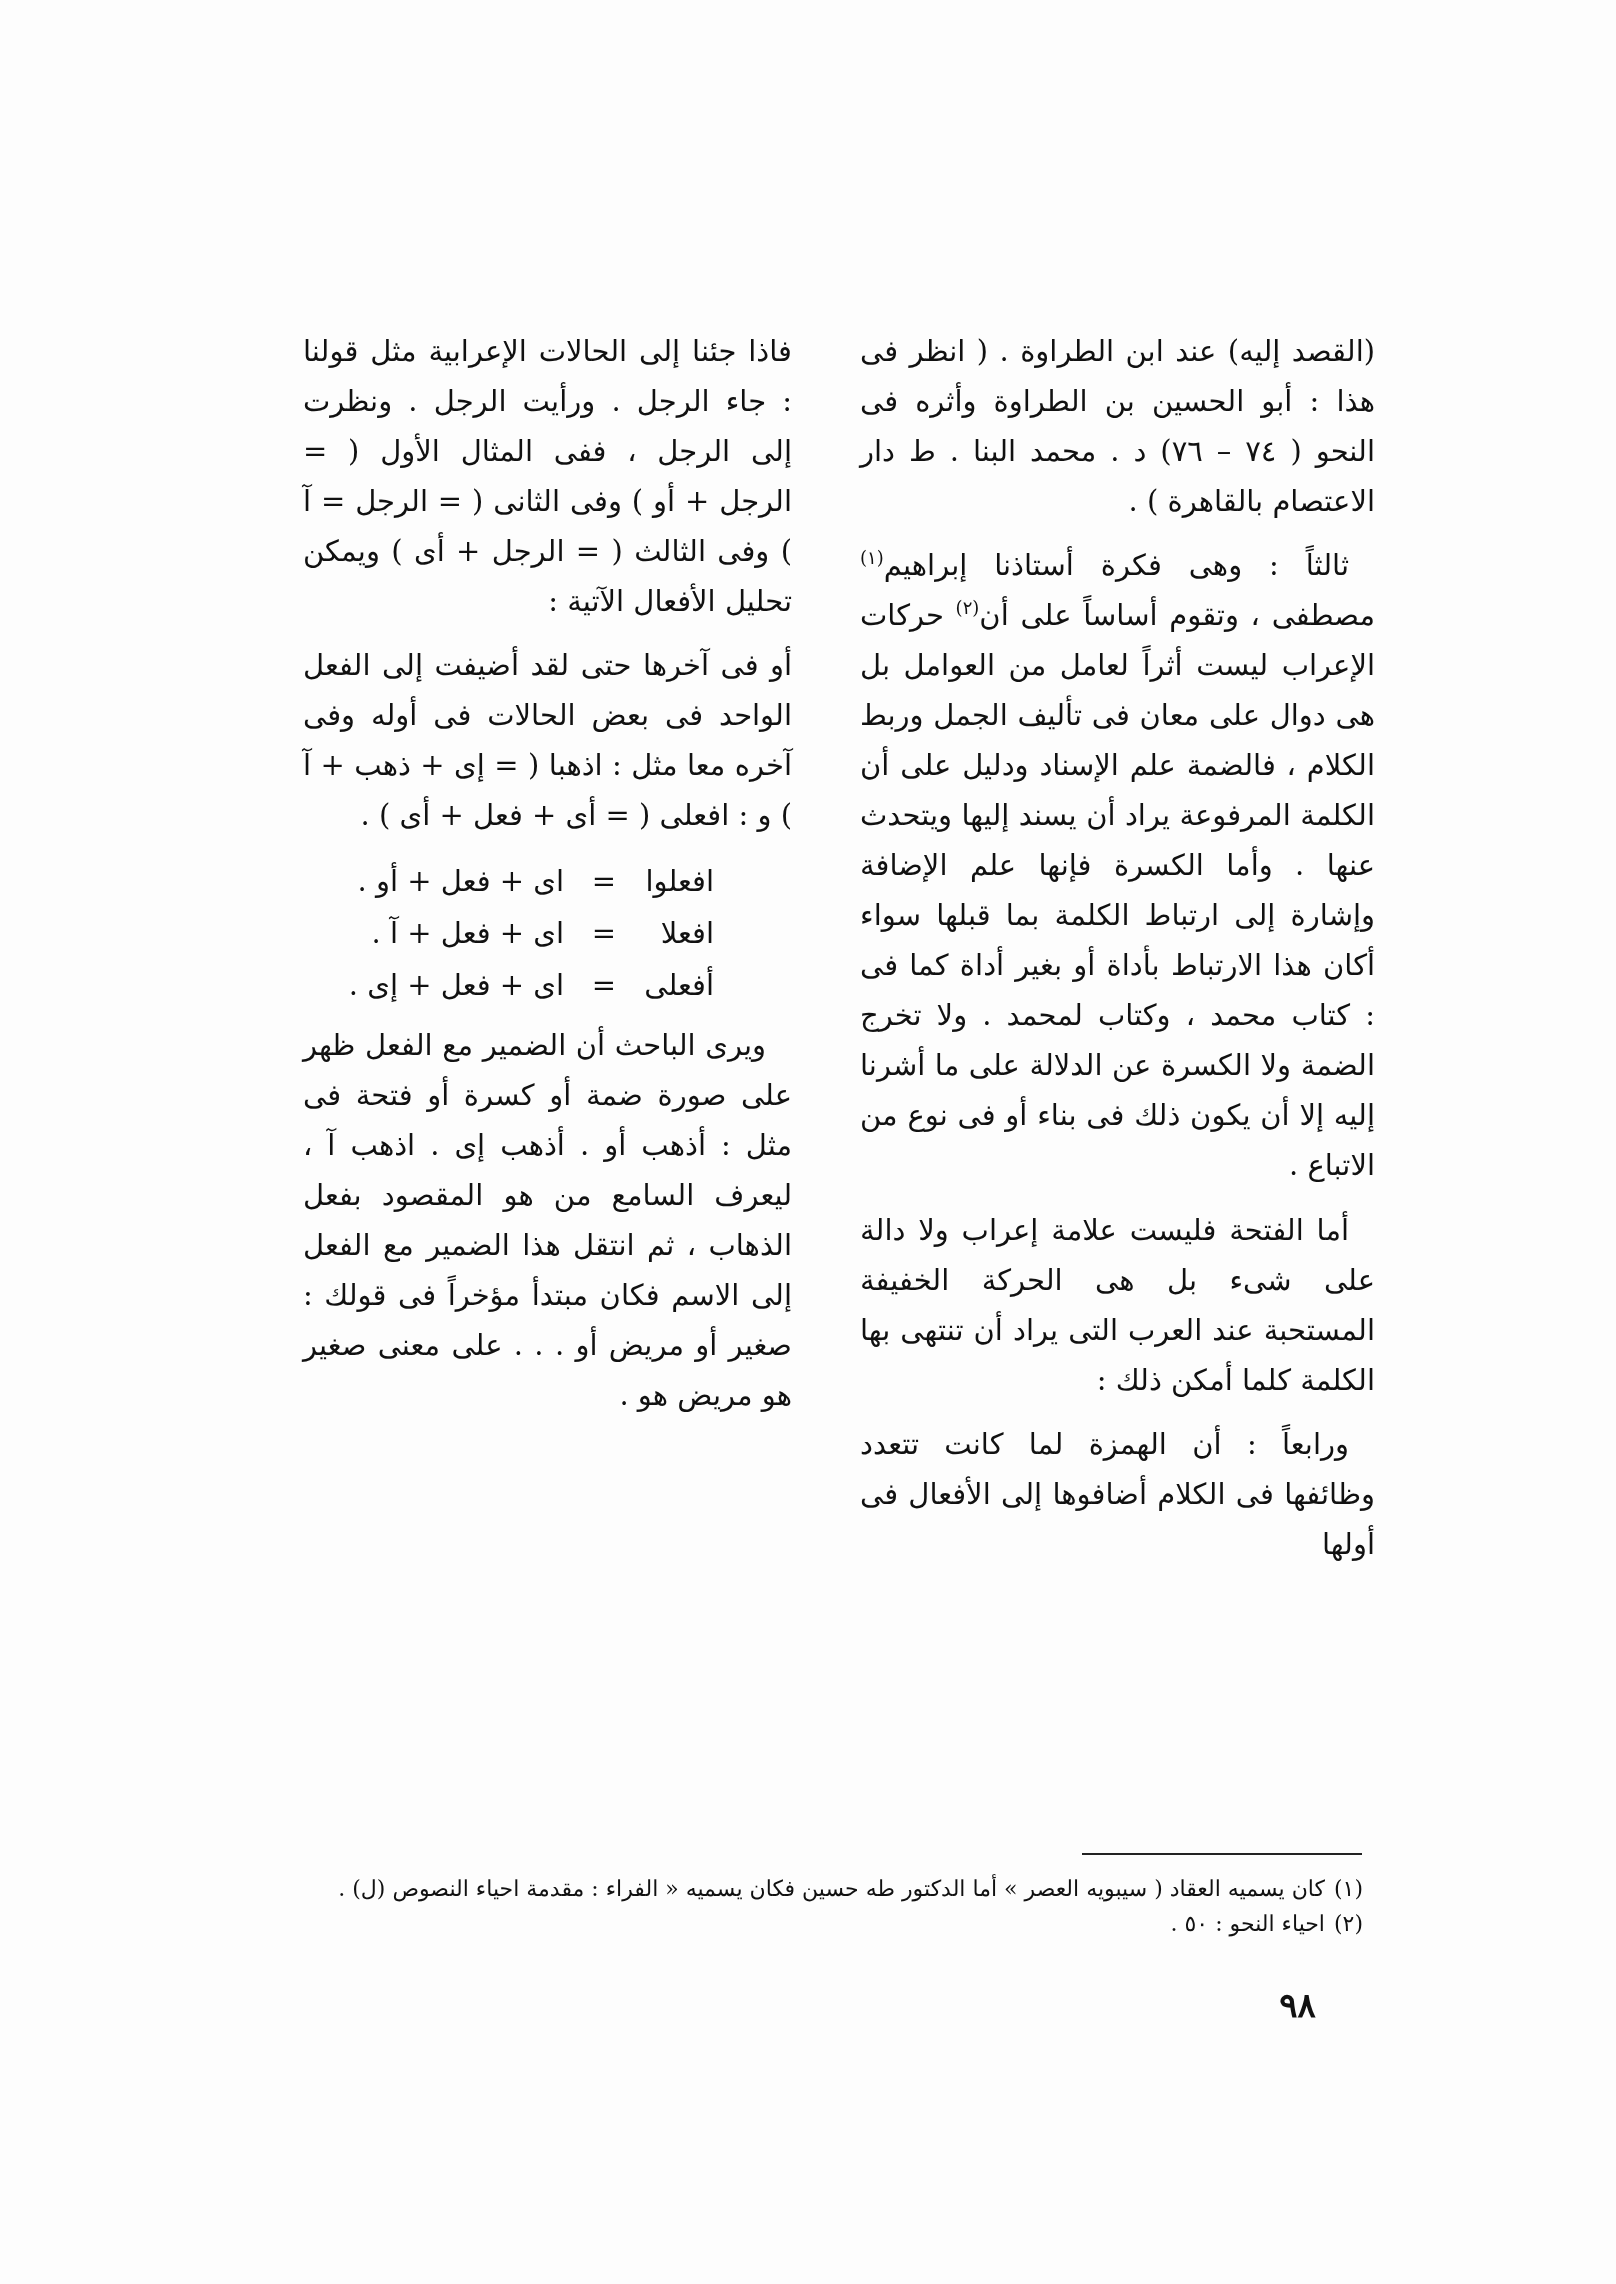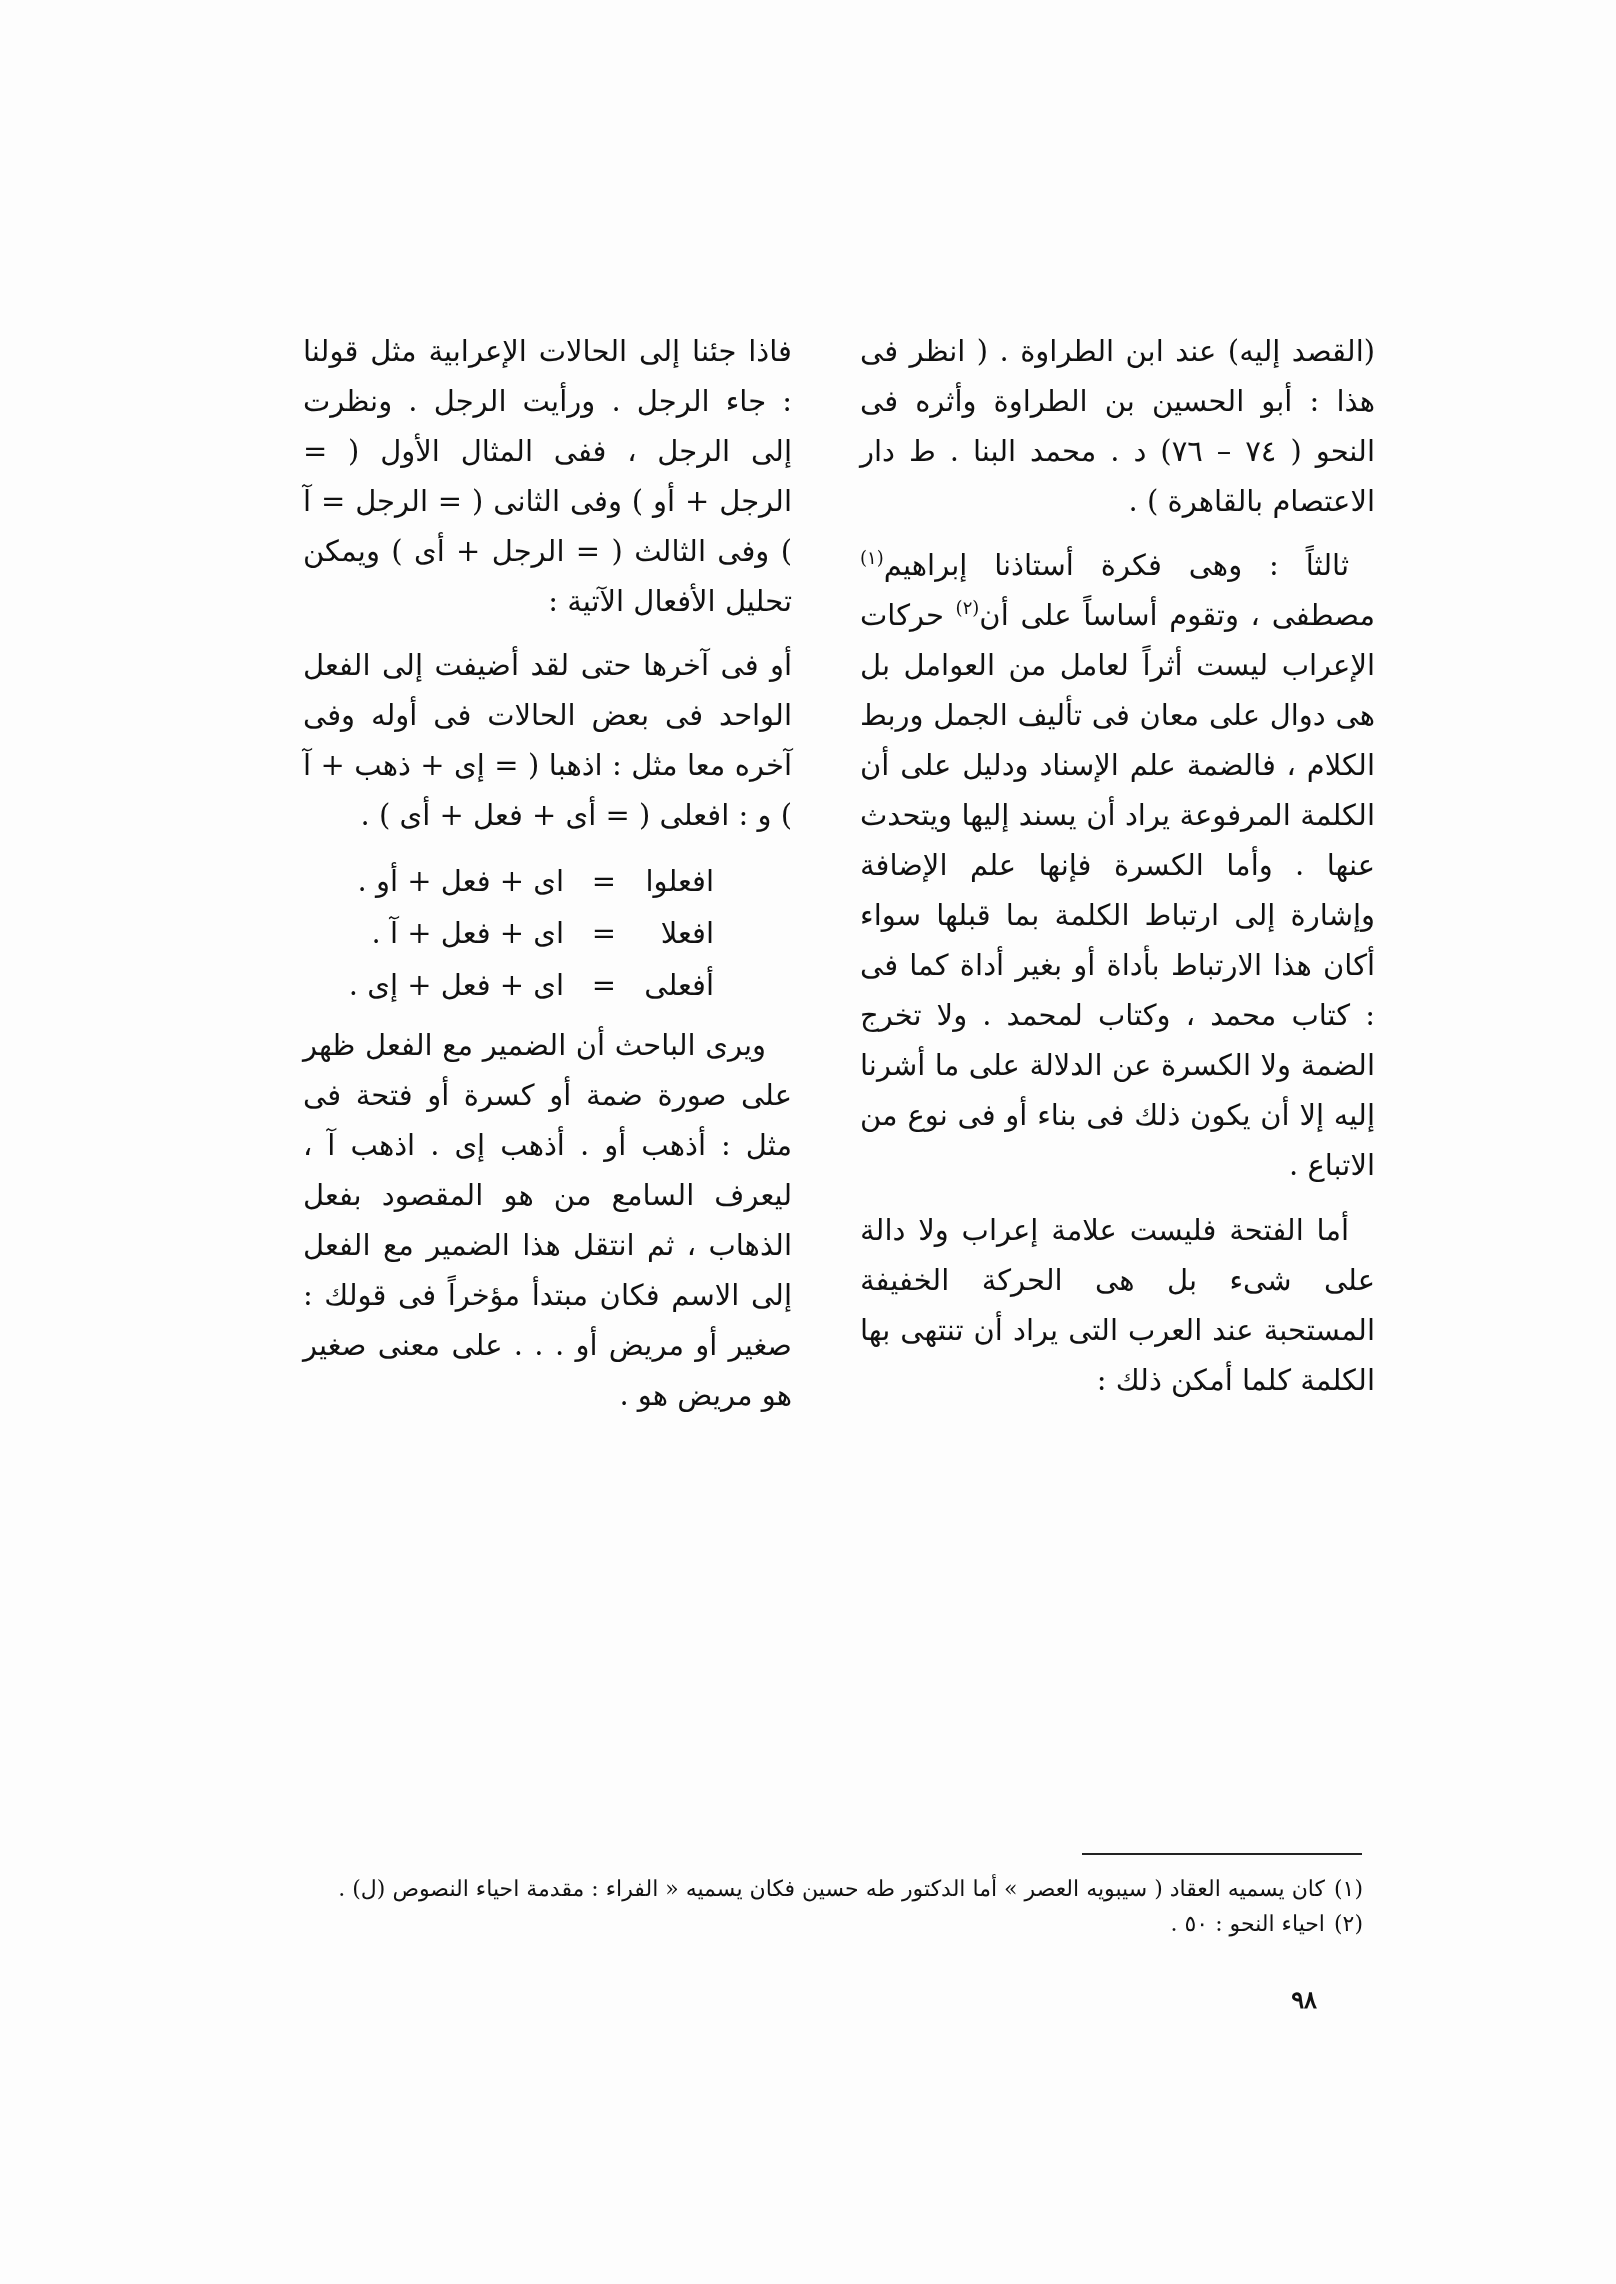--- a/index.html
+++ b/index.html
@@ -32,33 +32,34 @@
     background: #222;
   }
   .footnotes {
     position: absolute; left: 287px; top: 1871px; width: 1076px;
     direction: rtl; text-align: right; font-size: 22px; line-height: 35px;
   }
   .fn { display: block; }
   .fn-num { display: inline-block; margin-left: 9px; }
   .page-number {
     position: absolute; left: 1278px; top: 1985px; width: 39px;
-    direction: rtl; text-align: right; font-size: 24px; font-weight: bold;
+    direction: rtl; text-align: center; font-size: 34px; font-weight: bold;
   }
   sup { font-size: 18px; line-height: 0; }
 </style>
 </head>
 <body>
 
 <div class="page">
 
   <div class="col col-right">
     <p class="para">(القصد إليه) عند ابن الطراوة . ( انظر فى هذا : أبو الحسين بن الطراوة وأثره فى النحو ( ٧٤ – ٧٦) د . محمد البنا . ط دار الاعتصام بالقاهرة ) .</p>
     <p class="para indent"><span>ثالثاً : وهى فكرة أستاذنا إبراهيم</span><sup>(١)</sup><span> مصطفى ، وتقوم أساساً على أن</span><sup>(٢)</sup><span> حركات الإعراب ليست أثراً لعامل من العوامل بل هى دوال على معان فى تأليف الجمل وربط الكلام ، فالضمة علم الإسناد ودليل على أن الكلمة المرفوعة يراد أن يسند إليها ويتحدث عنها . وأما الكسرة فإنها علم الإضافة وإشارة إلى ارتباط الكلمة بما قبلها سواء أكان هذا الارتباط بأداة أو بغير أداة كما فى : كتاب محمد ، وكتاب لمحمد . ولا تخرج الضمة ولا الكسرة عن الدلالة على ما أشرنا إليه إلا أن يكون ذلك فى بناء أو فى نوع من الاتباع .</span></p>
     <p class="para indent">أما الفتحة فليست علامة إعراب ولا دالة على شىء بل هى الحركة الخفيفة المستحبة عند العرب التى يراد أن تنتهى بها الكلمة كلما أمكن ذلك :</p>
+    <p class="para indent">ورابعاً : أن الهمزة لما كانت تتعدد وظائفها فى الكلام أضافوها إلى الأفعال فى أولها</p>
   </div>
 
   <div class="col col-left">
     <p class="para">فاذا جئنا إلى الحالات الإعرابية مثل قولنا : جاء الرجل . ورأيت الرجل . ونظرت إلى الرجل ، ففى المثال الأول ( = الرجل + أو ) وفى الثانى ( = الرجل = آ ) وفى الثالث ( = الرجل + أى ) ويمكن تحليل الأفعال الآتية :</p>
     <p class="para">أو فى آخرها حتى لقد أضيفت إلى الفعل الواحد فى بعض الحالات فى أوله وفى آخره معا مثل : اذهبا ( = إى + ذهب + آ ) و : افعلى ( = أى + فعل + أى ) .</p>
 
     <div class="eq-block">
       <div class="eq-line">
         <span class="eq-lhs">افعلوا</span>
         <span class="eq-sign">=</span>

